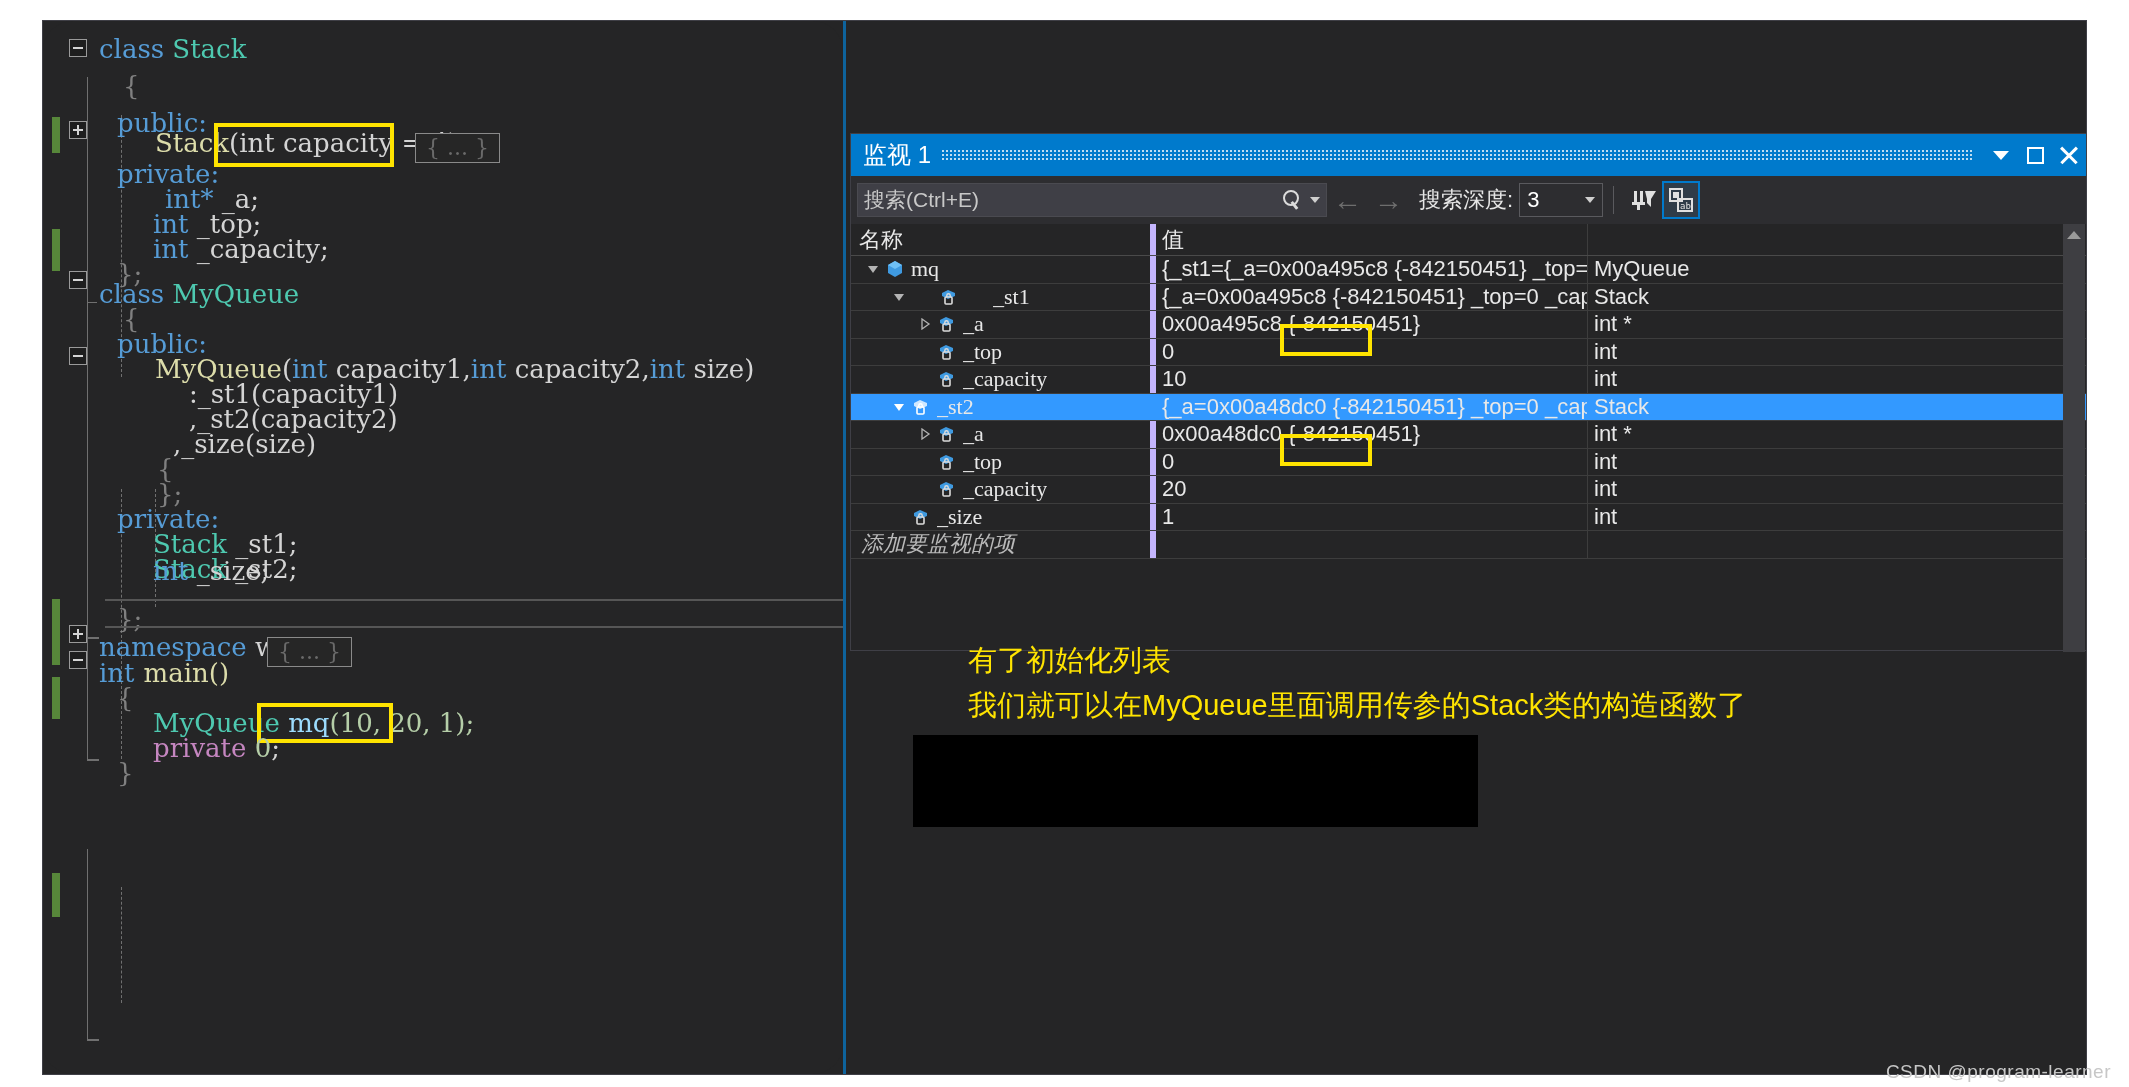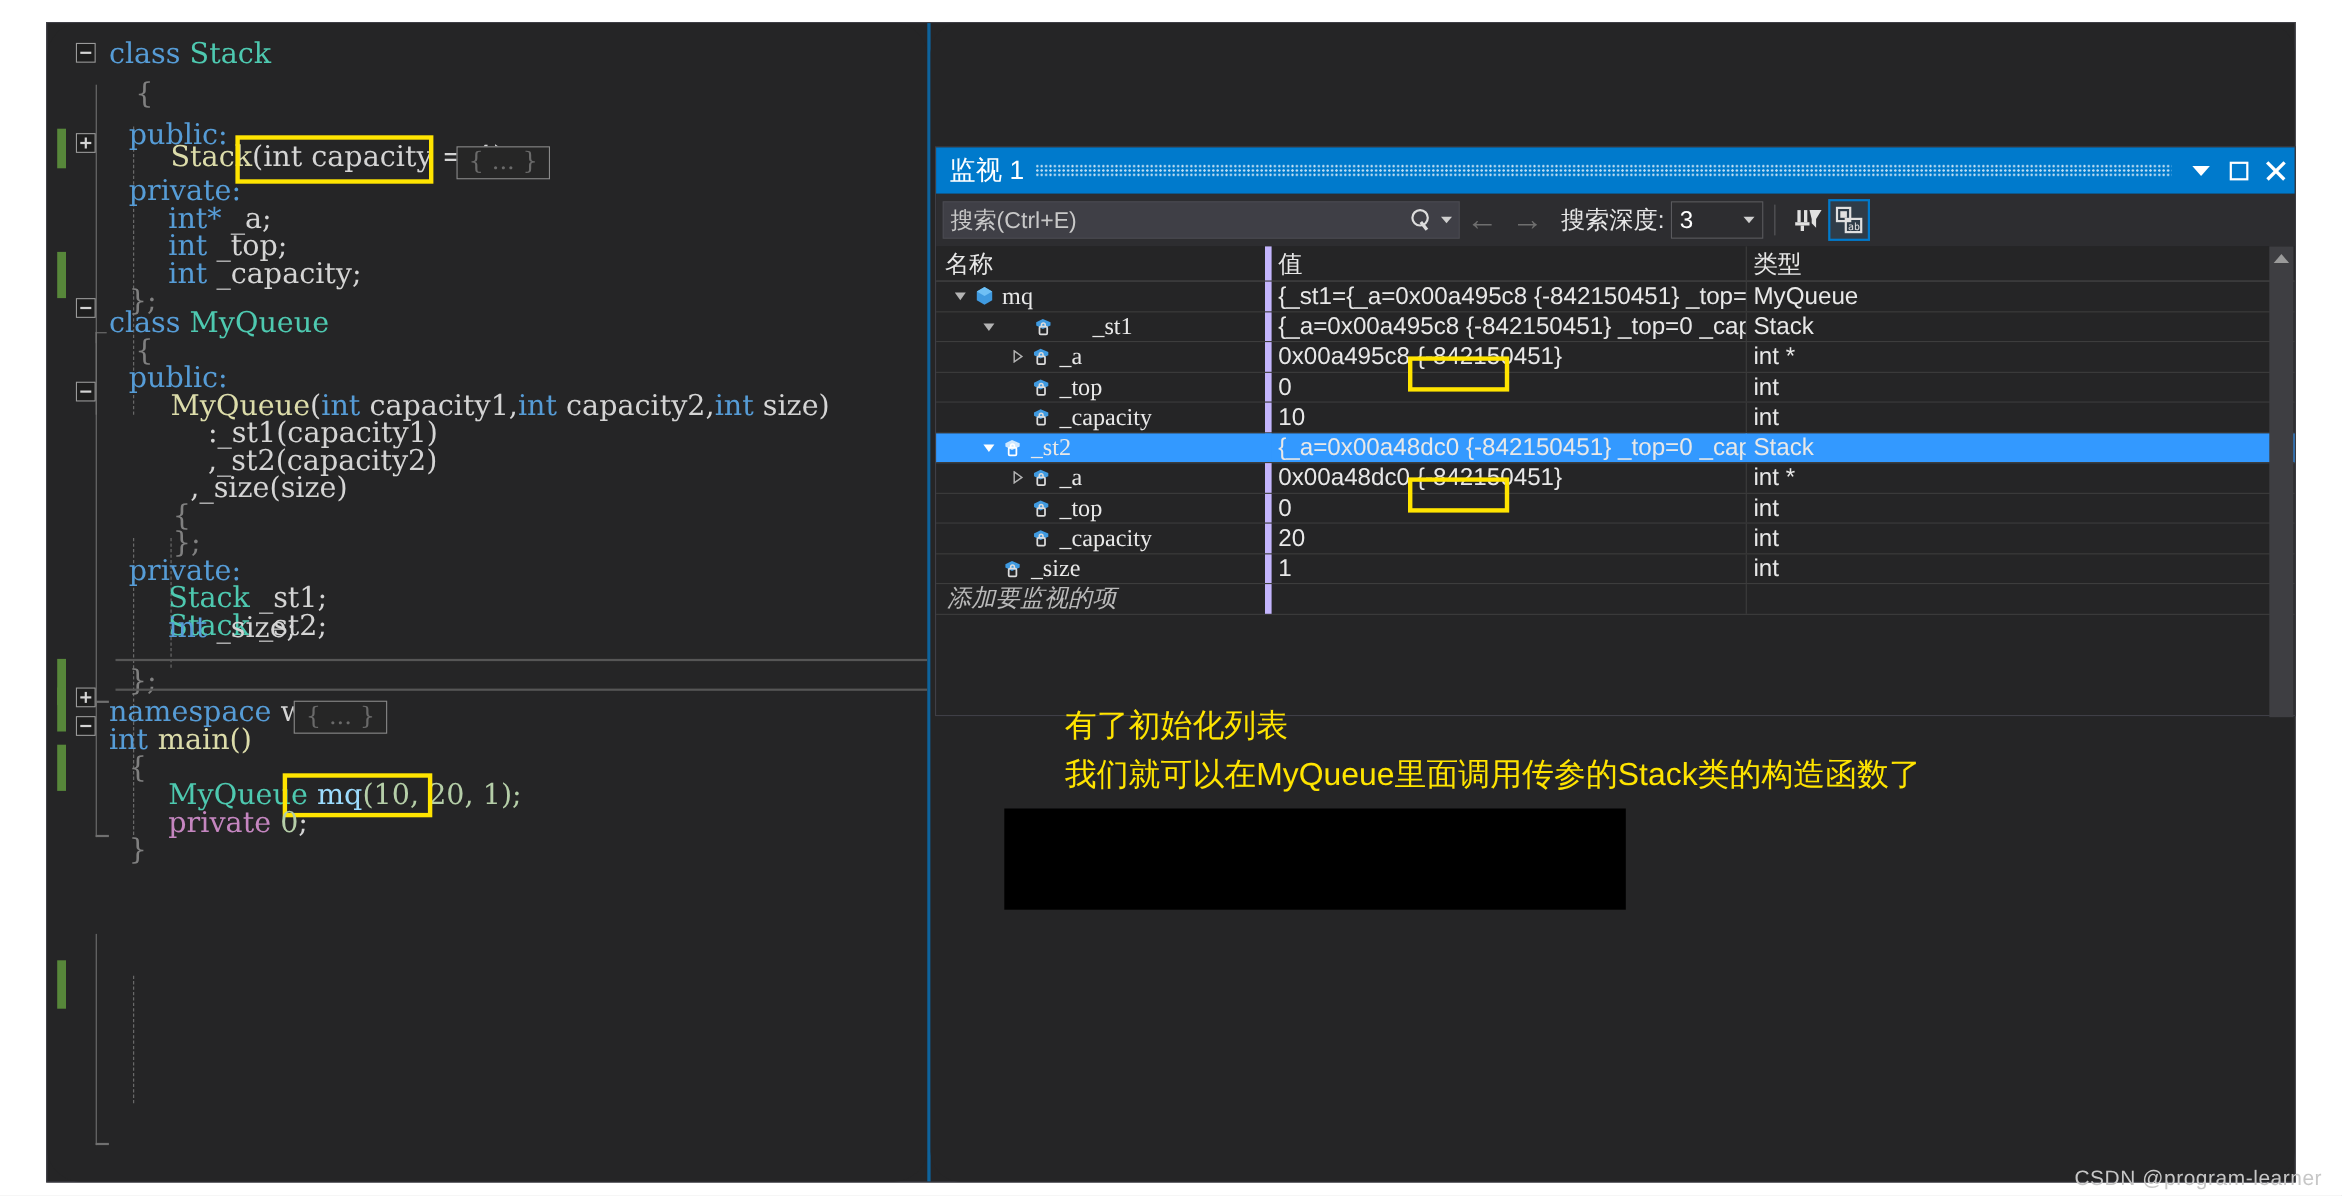--- a/index.html
+++ b/index.html
@@ -115,21 +115,20 @@
     position: absolute;
     left: 800px; top: 0px;
     width: 3px; height: 1053px;
     background: #0e639c;
   }
   #right-pane {
     position: absolute;
     left: 803px; top: 0px;
     width: 1240px; height: 1053px;
     background: #252526;
-    border-radius: 27px;
   }
 
   
   #watch {
     position: absolute;
     left: 4px; top: 112px;
     width: 1237px; height: 518px;
     background: #252526;
     border: 1px solid #3f3f46;
     font-family: "Liberation Sans", sans-serif;
@@ -335,21 +334,21 @@
       <div class="code-line" style="position:absolute; left:0; top:104px; width:100%;">
         <span class="codetext" style="left:112px;"><span class="fn">Stack</span><span class="pl">(int capacity = 4)</span></span>
         <span class="collapsed-block" style="position:absolute; left:372px; top:8px;">{ ... }</span>
       </div>
       <div class="hl-box" style="left:171px; top:102px; width:180px; height:44px;"></div>
 
       <div class="code-line" style="position:absolute; left:0; top:135px; width:100%;">
         <span class="codetext kw" style="left:74px;">private:</span>
       </div>
 
-      <div class="code-line" style="position:absolute; left:0; top:160px; width:100%;">
+      <div class="code-line" style="position:absolute; left:12px; top:160px; width:100%;">
         <span class="codetext" style="left:110px;"><span class="kw">int*</span><span class="pl"> _a;</span></span>
       </div>
 
       <div class="code-line" style="position:absolute; left:0; top:185px; width:100%;">
         <span class="codetext" style="left:110px;"><span class="kw">int</span><span class="pl"> _top;</span></span>
       </div>
 
       <div class="code-line" style="position:absolute; left:0; top:210px; width:100%;">
         <span class="codetext" style="left:110px;"><span class="kw">int</span><span class="pl"> _capacity;</span></span>
       </div>
@@ -486,23 +485,20 @@
         </div>
 
         <div id="grid">
           <div class="grow header">
             <div class="c-name">
                 <span class="hdr-txt">名称</span>
               </div>
             <div class="c-value">
                 <span>值</span>
               </div>
-            <div class="c-type">
-                <span>类型</span>
-              </div>
           </div>
           <div id="grid-rows">
               <div class="grow">
                 <div class="c-name" style="padding-left:14px;">
          <span style="width:16px;height:16px;margin-right:4px;flex:0 0 auto;display:flex;align-items:center;justify-content:center;">
         <svg width="12" height="12" viewBox="0 0 12 12">
                       <polygon points="1,3 11,3 6,10" fill="#b4b4b4"></polygon>
                     </svg>
                   </span>
          <span class="ico-cube">

